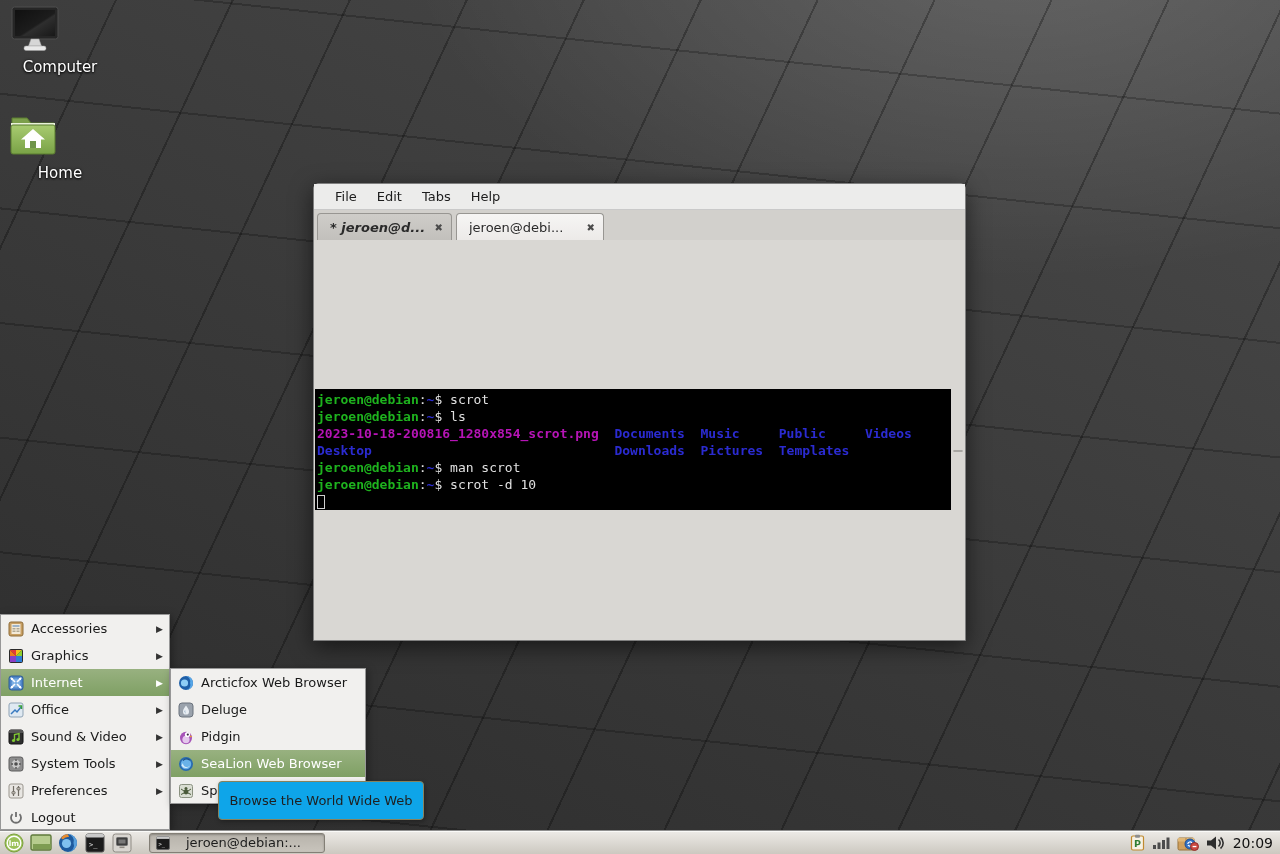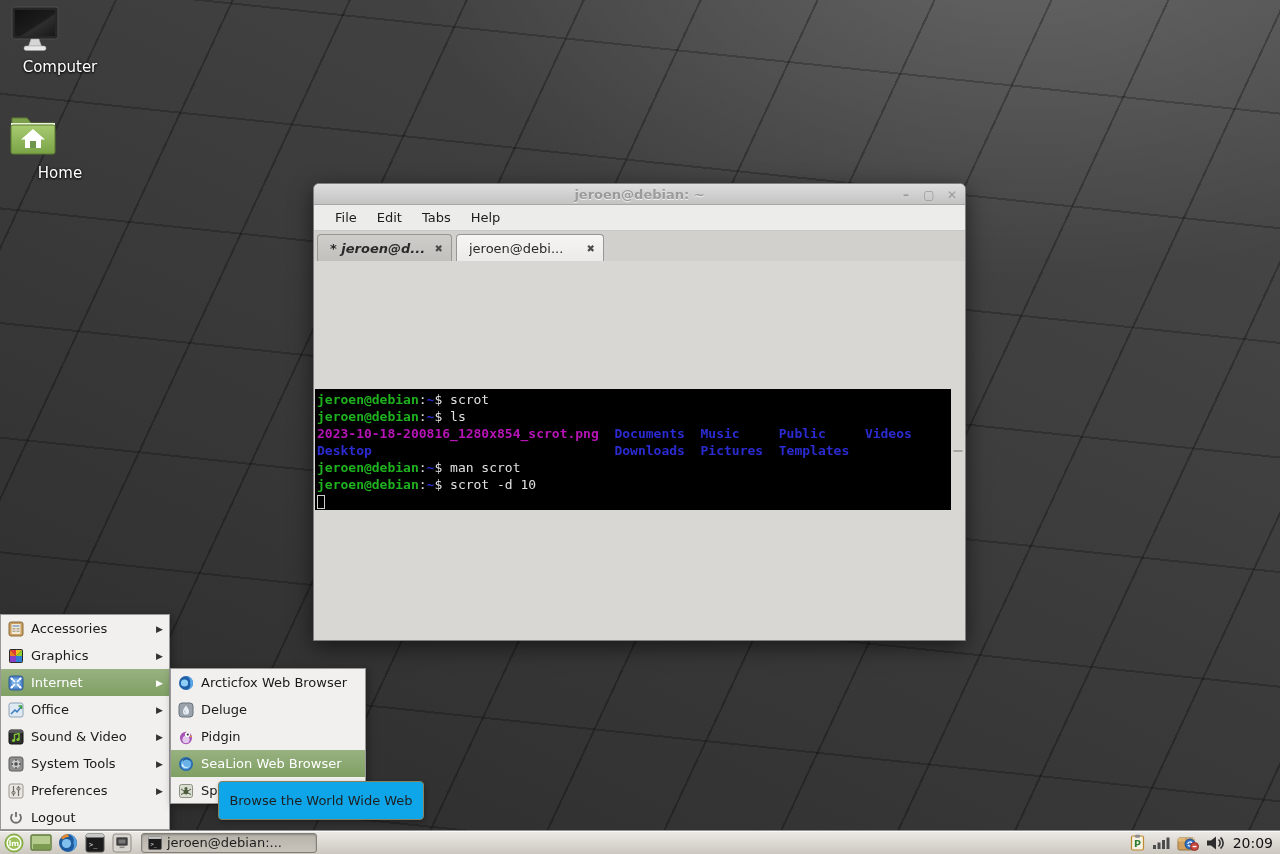--- a/index.html
+++ b/index.html
@@ -92,21 +92,21 @@
   
   .taskbar {
     position:absolute; left:0; bottom:0; width:1280px; height:24px; z-index:40;
     background:linear-gradient(#edebe7,#ccc8c0);
     border-top:1px solid #8f8f8f; box-shadow:inset 0 1px 0 #fafaf8;
     display:flex; align-items:center;
   }
   .launchers { display:flex; align-items:flex-end; gap:5px; padding-left:3px; }
   .launcher { width:22px; height:22px; display:flex; align-items:center; justify-content:center; }
   .win-list-btn {
-    margin-left:8px; height:20px; width:176px; display:flex; align-items:center; gap:5px;
+    margin-left:16px; height:20px; width:176px; display:flex; align-items:center; gap:16px;
     background:linear-gradient(#b7b3ab,#c8c4bc); border:1px solid #837f76; border-radius:3px;
     box-shadow:inset 0 1px 2px rgba(0,0,0,0.25); padding:0 6px; font-size:13px; color:#1d1d1d;
     white-space:nowrap; overflow:hidden;
   }
   .tray { margin-left:auto; display:flex; align-items:center; gap:7px; padding-right:7px; }
   .tray-icon { display:flex; align-items:center; justify-content:center; }
   .clock { font-size:14px; color:#111; }
   svg { display:block; }
 </style>
 </head>
@@ -145,28 +145,20 @@
       <rect x="3" y="11" width="44" height="6" fill="#e9f2d8"></rect>
       <rect x="3" y="13" width="44" height="29" rx="2" fill="url(#fold)" stroke="#5b7c31"></rect>
       <path d="M25 17 L37 27.5 h-4 V36 h-16 v-8.5 h-4 Z" fill="#ffffff"></path>
       <rect x="22" y="29" width="6" height="7" fill="#6f954a"></rect>
     </svg>
   </span>
   <span class="lbl">Home</span>
 </div>
 
 <div class="window">
-  <div class="titlebar">
-    <div class="title">jeroen@debian: ~</div>
-    <div class="win-controls">
-      <span class="win-btn">–</span>
-      <span class="win-btn">▢</span>
-      <span class="win-btn">✕</span>
-    </div>
-  </div>
   <div class="menubar">
     <span class="mitem">File</span>
     <span class="mitem">Edit</span>
     <span class="mitem">Tabs</span>
     <span class="mitem">Help</span>
   </div>
   <div class="tabbar">
     <div class="tab inactive">
       <span class="tab-label">* jeroen@d...</span>
       <span class="tab-close">✖</span>

